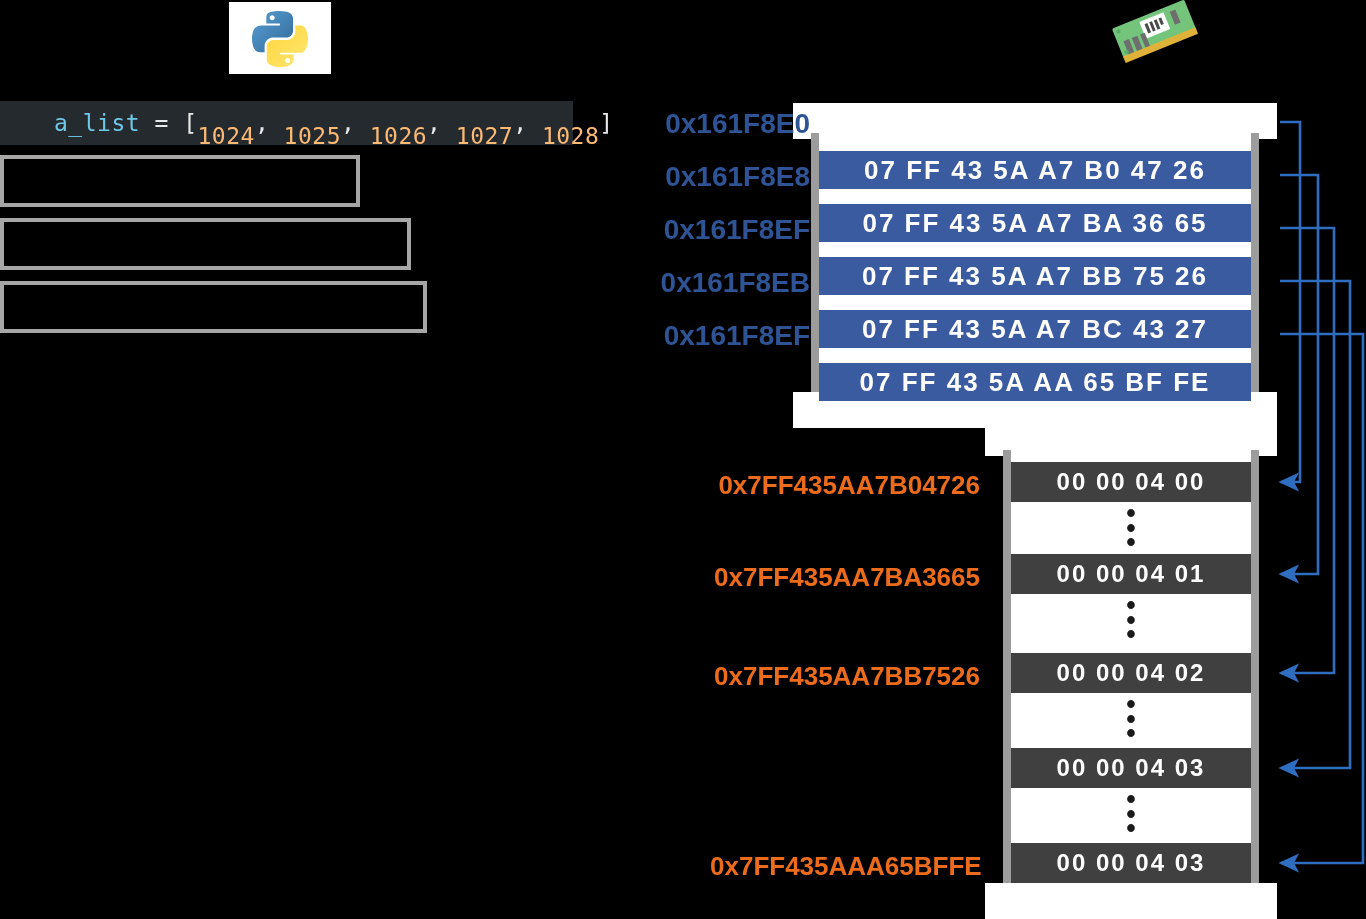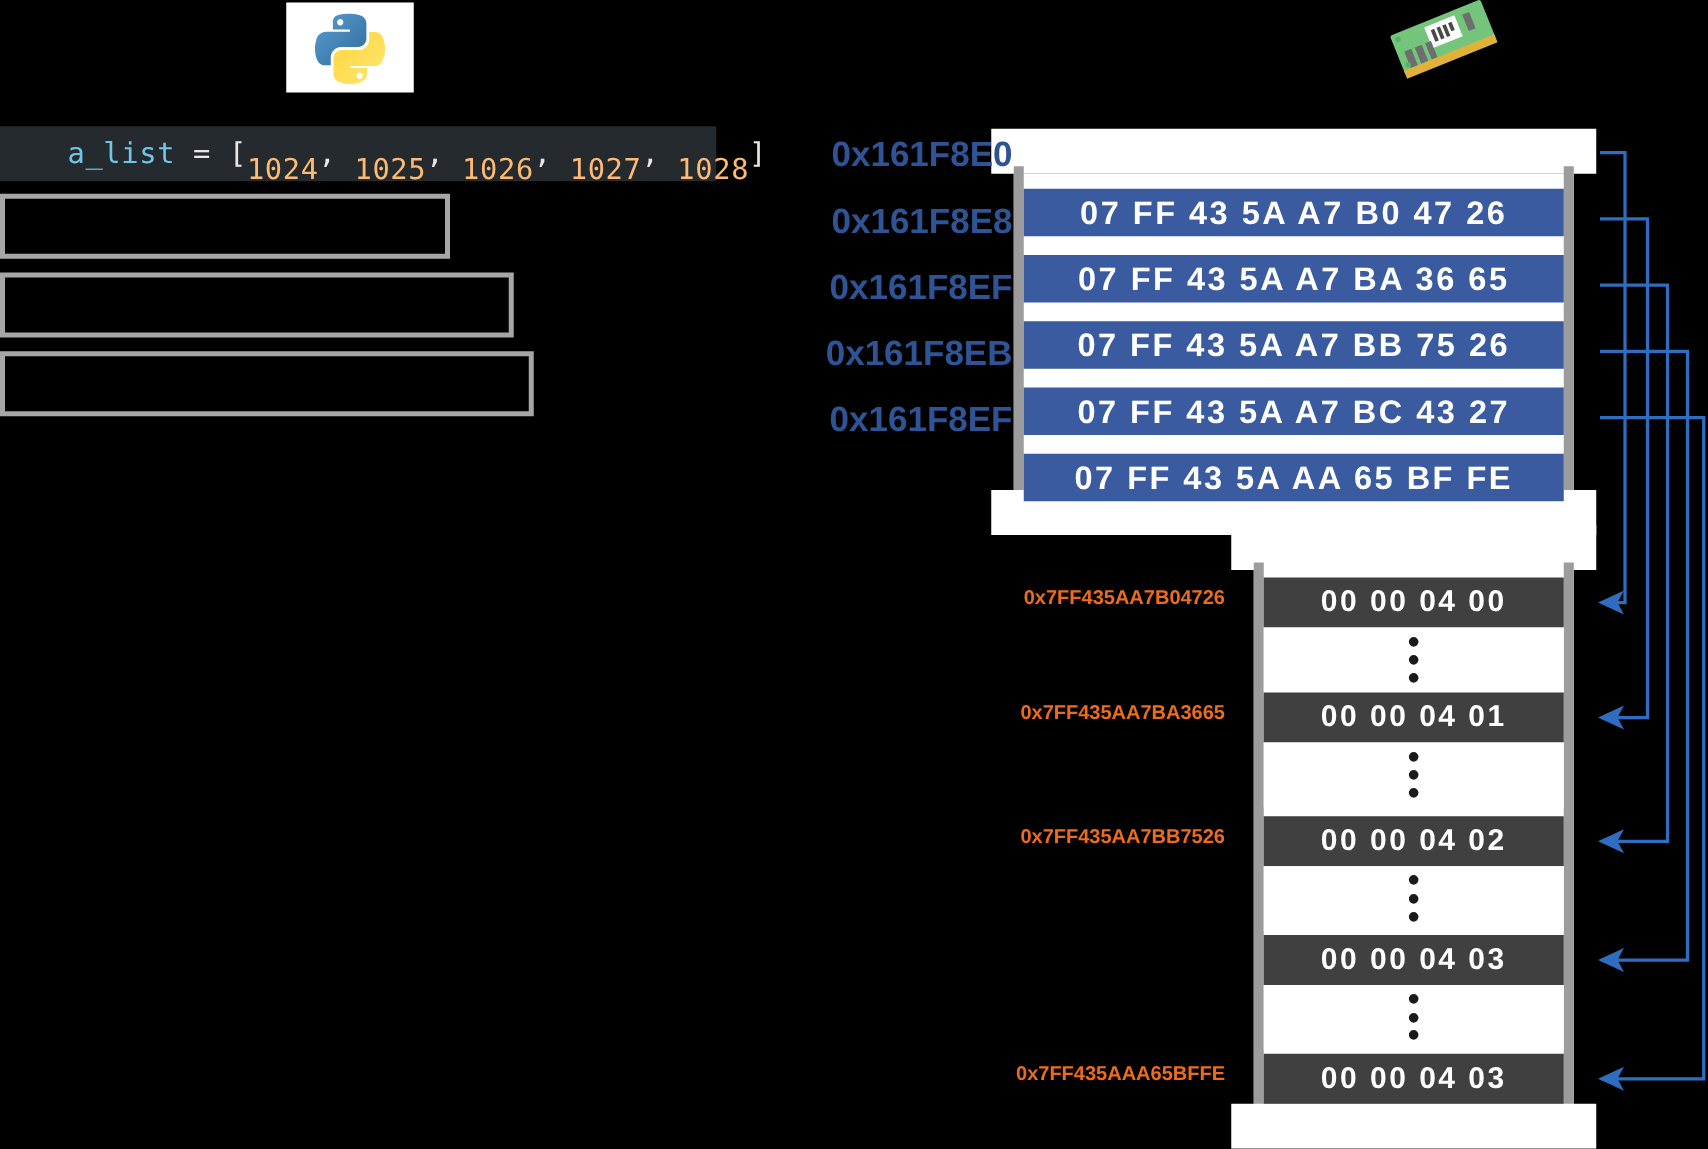--- a/index.html
+++ b/index.html
@@ -95,21 +95,21 @@
   }
 
   
   #block-ints{left:985px;top:420px;width:292px;height:499px;}
   #block-ints .mem-cap.top{top:0;}
   #block-ints .mem-cap.bot{bottom:0;}
   #block-ints .mem-row{
     background:#404040;height:40px;font-size:24px;
   }
   .addr-orange{
-    position:absolute;color:#ED6C1B;font-weight:bold;font-size:16px;
+    position:absolute;color:#ED6C1B;font-weight:bold;font-size:26px;
     text-align:right;width:270px;left:710px;
   }
 
   
   #connectors{position:absolute;left:0;top:0;width:1366px;height:919px;pointer-events:none;}
 </style>
 </head>
 <body>
 
 <div class="stage">

